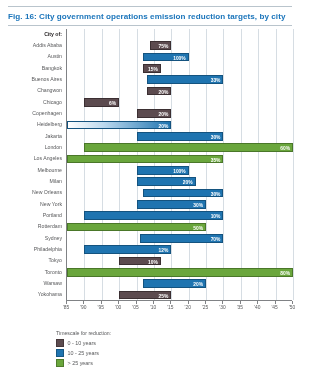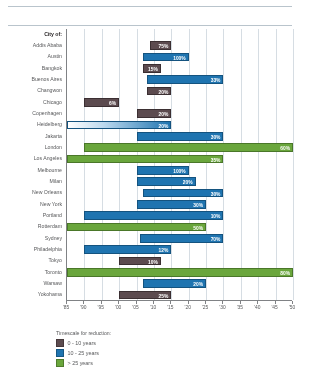--- a/index.html
+++ b/index.html
@@ -67,20 +67,21 @@
   .swatch.c1{background:#1f74b0;}
   .swatch.c2{background:#6aa63c;}
   .legend-label{font-size:5.4px;color:#58595b;white-space:nowrap;}
 </style>
 </head>
 <body>
 
 <div id="page">
 
   <div class="top-rule"></div>
+  <div class="fig-title">Fig. 16: City government operations emission reduction targets, by city</div>
   <div class="title-rule"></div>
 
   <div class="plot-wrap">
     <div class="ylabels" id="ylabels">
         <div class="ylab hdr" style="top: 2.66667px;">City of:</div>
         <div class="ylab" style="top: 14px;">Addis Ababa</div>
         <div class="ylab" style="top: 25.3333px;">Austin</div>
         <div class="ylab" style="top: 36.6667px;">Bangkok</div>
         <div class="ylab" style="top: 48px;">Buenos Aires</div>
         <div class="ylab" style="top: 59.3333px;">Changwon</div>

